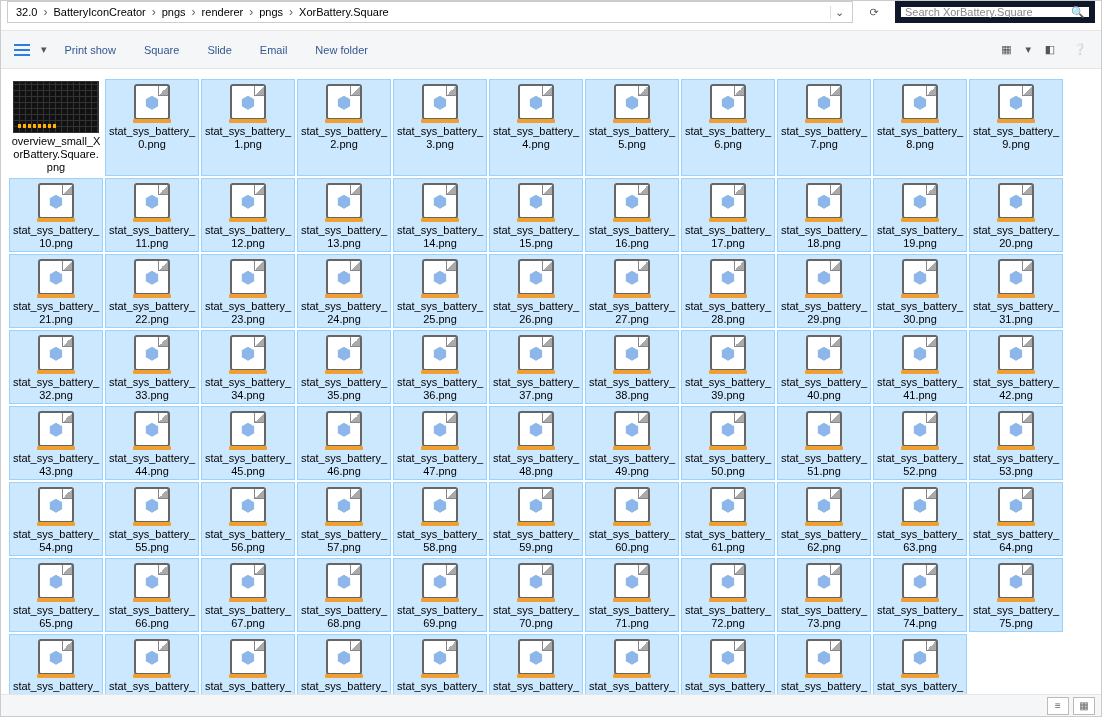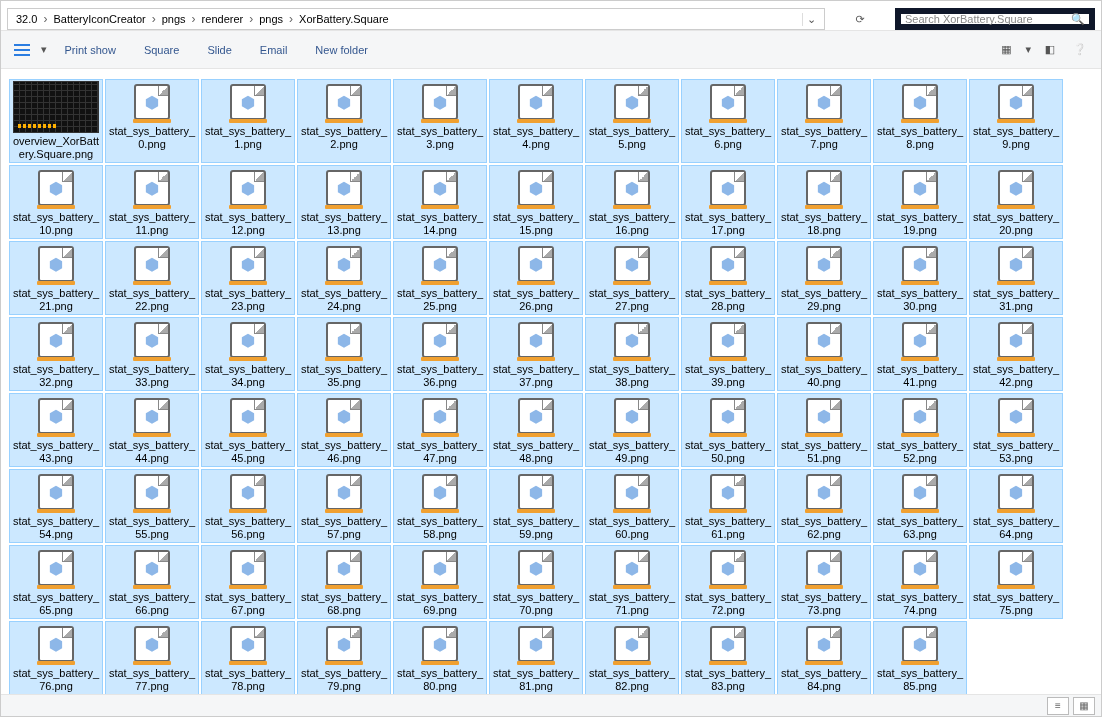--- a/index.html
+++ b/index.html
@@ -1,18 +1,18 @@
 <!DOCTYPE html>
 <html><head>
 <meta charset="utf-8">
 <style>
 * { margin: 0; padding: 0; box-sizing: border-box; font-family: "Segoe UI", Tahoma, sans-serif; font-size: 11px; }
 body { background: #fff; width: 1102px; height: 717px; overflow: hidden; display: flex; flex-direction: column; border: 1px solid #ccc; }
 
-.addr-row { height: 30px; border-bottom: 1px solid #e5e5e5; display: flex; align-items: flex-end; padding: 0 6px; gap: 24px; }
+.addr-row { height: 30px; border-bottom: 1px solid #e5e5e5; display: flex; align-items: flex-start; padding: 0 6px; gap: 10px; }
 .breadcrumb-box { flex: 1; display: flex; align-items: center; height: 22px; border: 1px solid #ccc; background: #fff; padding: 0 4px; position: relative; }
 .bc-item { padding: 0 4px; display: flex; align-items: center; gap: 4px; color: #000; }
 .bc-sep::after { content: "›"; color: #666; font-size: 12px; margin: 0 2px; }
 .bc-drop { width: 18px; text-align: center; color: #555; border-left: 1px solid #ddd; margin-left: auto; }
 .refresh-btn { width: 22px; height: 22px; display: flex; align-items: center; justify-content: center; color: #555; }
 .search-box { width: 200px; height: 22px; border: 6px solid #0f172a; display: flex; align-items: center; padding: 0 4px; color: #888; justify-content: space-between; }
 .search-box span.ph { color: #888; }
 .search-box .mag { color: #555; }
 
 .toolbar-row { height: 38px; background: #f5f6f7; border-bottom: 1px solid #e5e5e5; display: flex; align-items: center; padding: 0 10px; gap: 8px; }
@@ -86,35 +86,35 @@
   <div class="tb-item">New folder</div>
   <div class="tb-spacer"></div>
   <div class="tb-icon">▦</div>
   <span style="color:#555;">▾</span>
   <div class="tb-icon">◧</div>
   <div class="tb-icon" style="color:#2b7de1;">❔</div>
 </div>
 
 <div class="content-wrap">
   <div class="grid" id="grid">
-      <div class="item sel special">
+      <div class="item special">
         <div class="thumb">
           <div class="gridlines"></div>
           <div class="bars">
             <div></div>
             <div></div>
             <div></div>
             <div></div>
             <div></div>
             <div></div>
             <div></div>
             <div></div>
           </div>
         </div>
-        <div class="label">overview_XorBattery.Square.png</div>
+        <div class="label">overview_small_XorBattery.Square.png</div>
       </div>
       <div class="item sel">
         <div class="thumb">
           <div class="png-ico">
             <div class="fold"></div>
             <span class="glyph">⬢</span>
           </div>
         </div>
         <div class="label">stat_sys_battery_0.png</div>
       </div>

